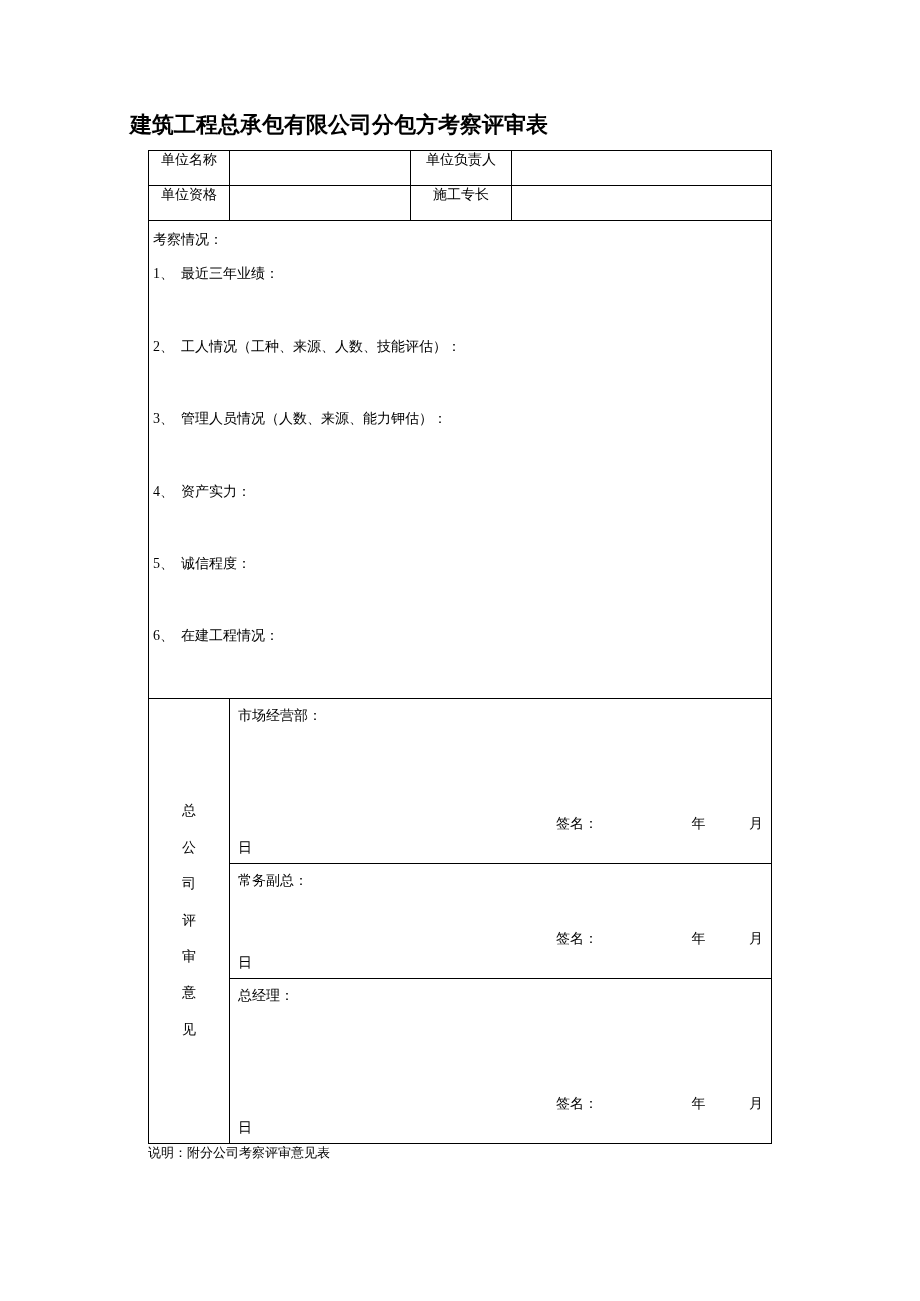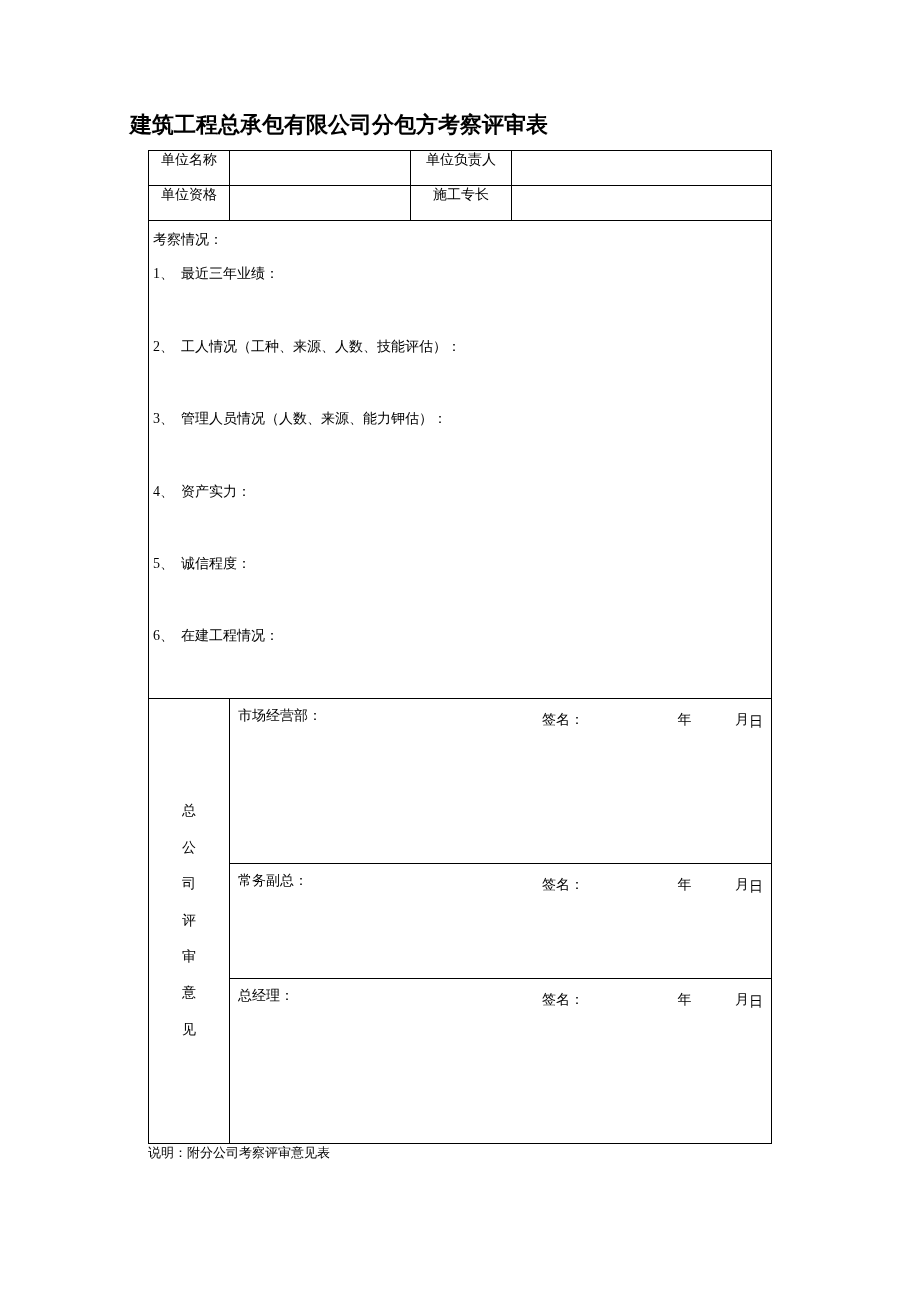--- a/index.html
+++ b/index.html
@@ -111,21 +111,21 @@
     margin-left: 18px;
   }
   .op1 { height: 150px; }
   .op2 { height: 100px; }
   .op3 { height: 150px; }
   .opinion-block .fill {
     flex: 1;
   }
   .opflex {
     display: flex;
-    flex-direction: row;
+    flex-direction: column;
     height: 100%;
     box-sizing: border-box;
   }
 </style>
 </head>
 <body>
 
 <div class="page">
   <h1 class="title">建筑工程总承包有限公司分包方考察评审表</h1>
 

